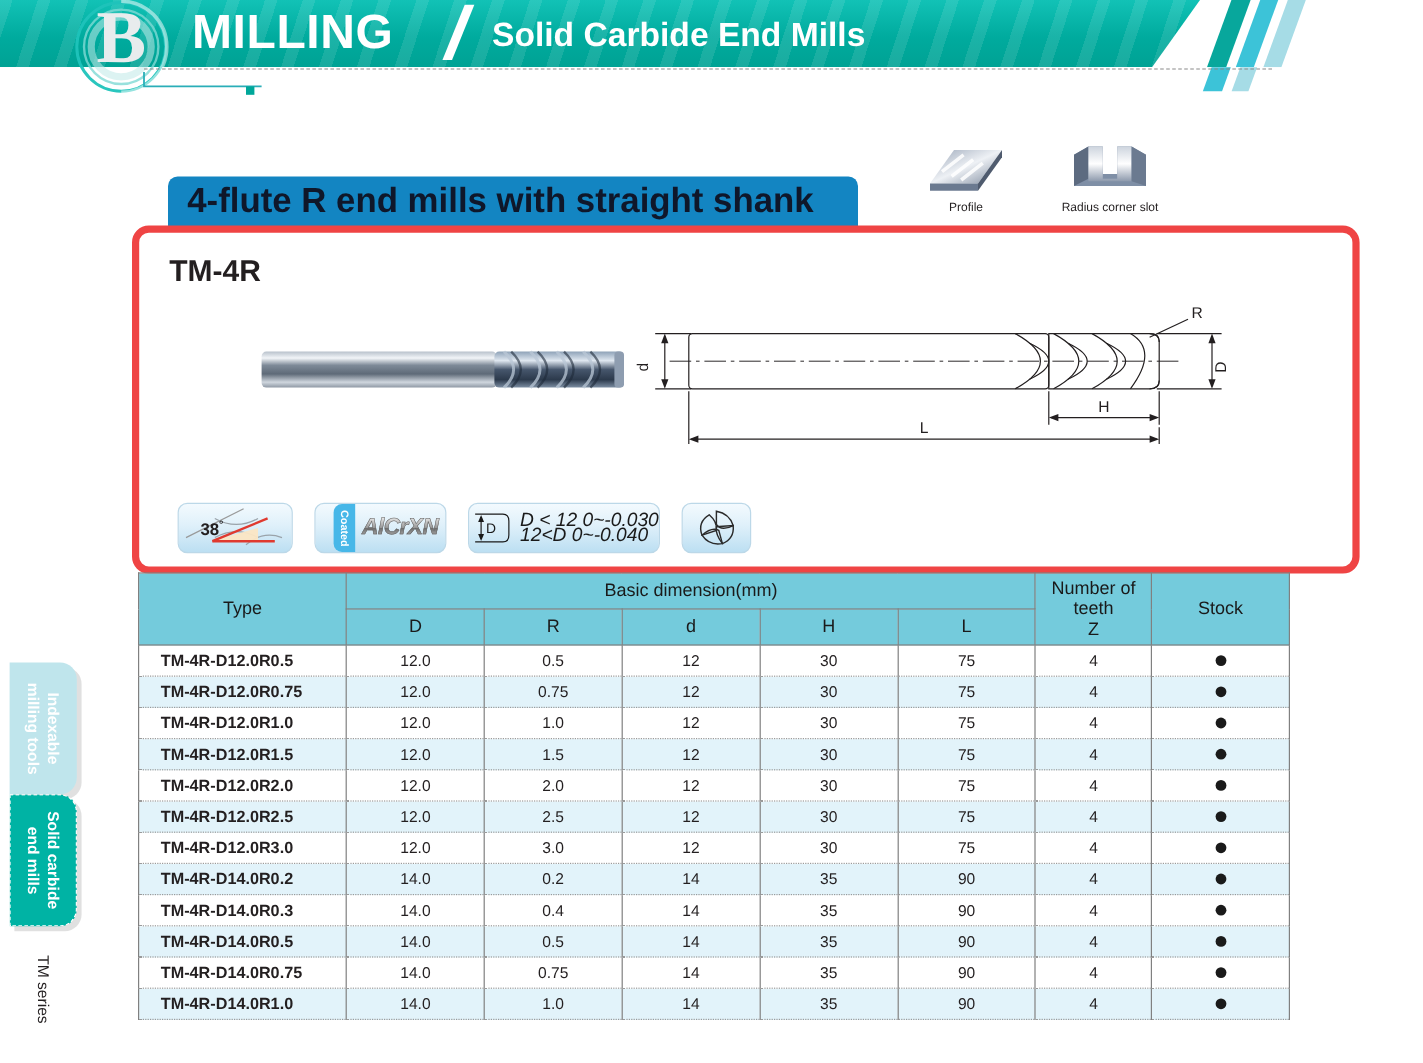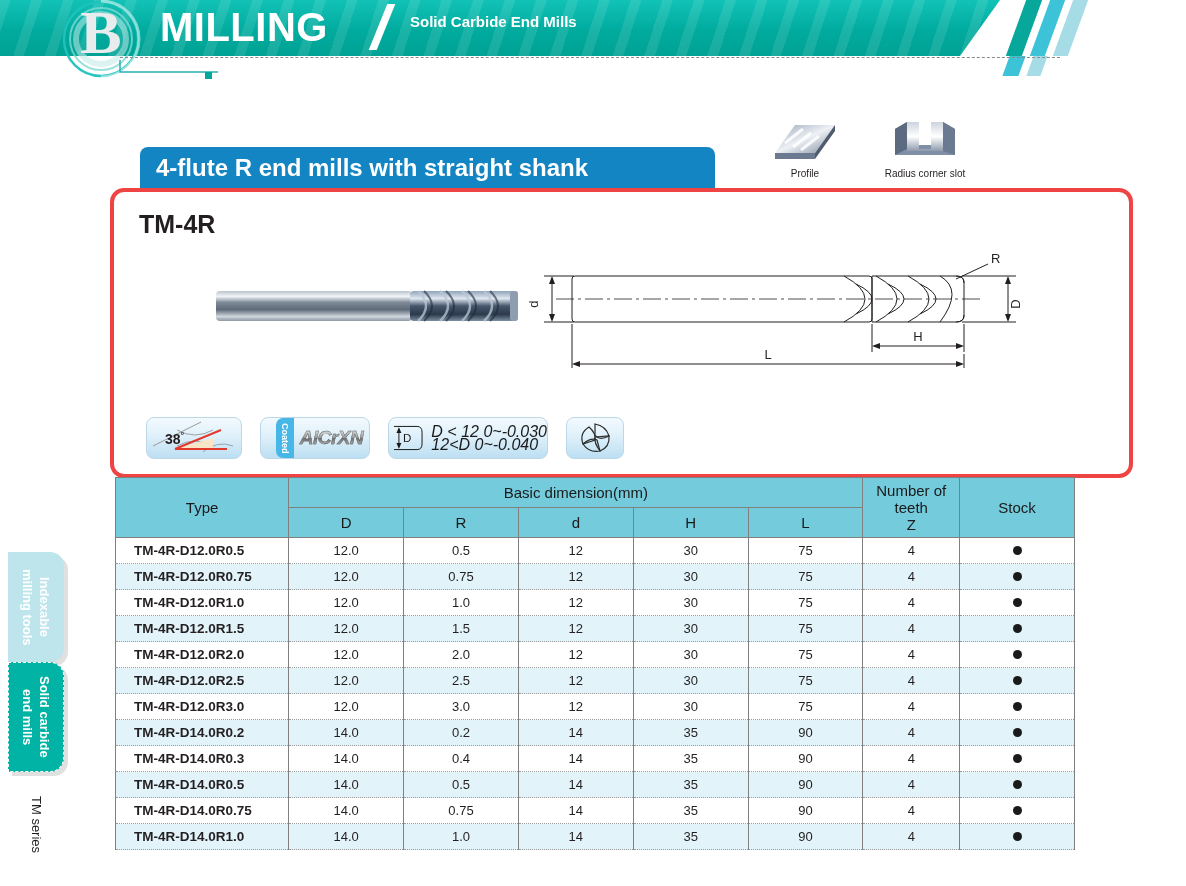--- a/index.html
+++ b/index.html
@@ -47,51 +47,51 @@
     position: absolute; left: 160px; top: 5px;
     font-size: 40px; font-weight: bold; color:#ffffff; letter-spacing: .5px;
     font-family:"Liberation Sans", sans-serif;
   }
   .hdr-slash {
     position: absolute; left: 378px; top: 4px; width: 8px; height: 46px;
     background:#ffffff; transform: skewX(-22deg);
   }
   .hdr-sub {
     position: absolute; left: 410px; top: 13px;
-    font-size: 15px; font-weight: bold; color:#ffffff;
+    font-size: 28px; font-weight: bold; color:#ffffff;
   }
   .hdr-dash {
     position:absolute; left: 120px; top: 57px; width: 940px; height: 0;
     border-top: 1px dashed #8a8a8a;
   }
   .tick-path { position:absolute; left:118px; top:58px; }
   .tick-sq { position:absolute; left: 205px; top: 72px; width: 7px; height: 7px; background:#00a79a; }
   .hdr-series {
     position: absolute; left: 220px; top: 63px;
     font-size: 17px; font-weight: bold; color:#231f20;
   }
 
   
   .title-pill {
     position: absolute; left: 140px; top: 147px; width: 575px; height: 42px;
     background: #1385c2; border-radius: 8px 8px 0 0;
     display:flex; align-items:center; padding-left: 16px;
   }
-  .title-pill span { color:#ffffff; font-size: 24px; font-weight: bold; }
+  .title-pill span { color:#0f172a; font-size: 29px; font-weight: bold; }
 
   
   .appicons { position:absolute; left: 760px; top: 118px; width: 320px; height: 70px; display:flex; gap: 30px; }
   .appicon { width: 90px; text-align:center; }
   .appicon .gfx { height: 48px; display:flex; align-items:center; justify-content:center; }
   .appicon .cap { font-size: 10px; color:#231f20; margin-top: 2px; }
 
   
   .card {
     position: absolute; left: 110px; top: 188px; width: 1023px; height: 290px;
-    border: 4px solid #ef4444; border-radius: 14px; background:#fff;
+    border: 6px solid #ef4444; border-radius: 14px; background:#fff;
   }
   .card-top-accent {
     position:absolute; left: 140px; top: 188px; width: 575px; height: 3px; background:#1385c2;
   }
   .card-title {
     position:absolute; left: 25px; top: 18px;
     font-size: 25px; font-weight: bold; color:#231f20;
   }
 
   

